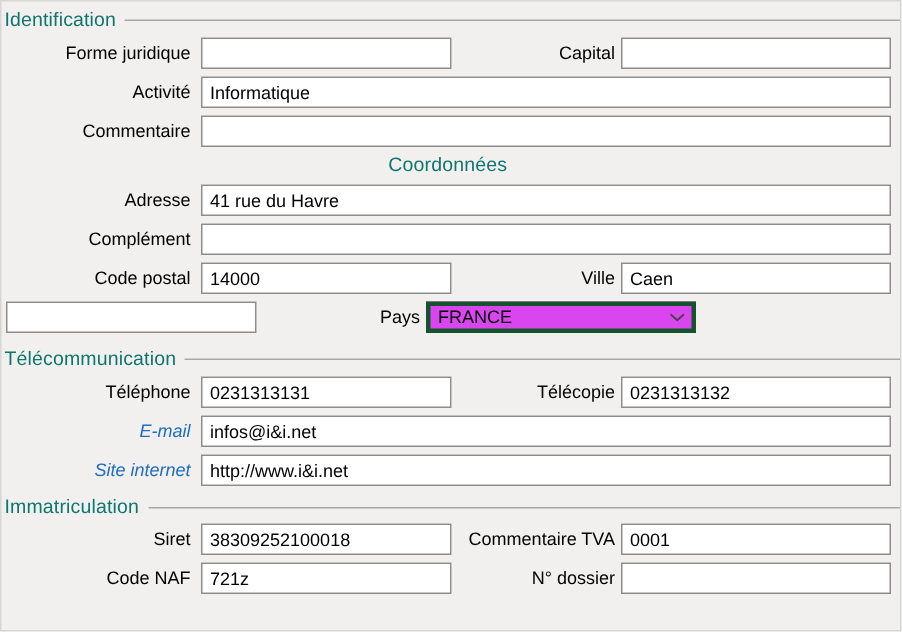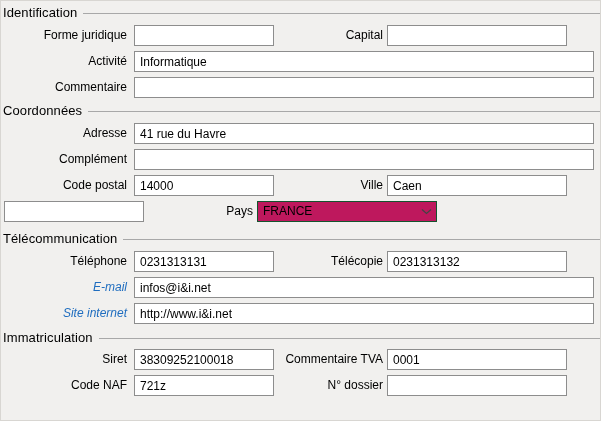--- a/index.html
+++ b/index.html
@@ -14,27 +14,27 @@
     box-sizing:border-box;
     border:1px solid #d8d6d2;
     overflow:hidden;
   }
   .sec-head {
     display:flex; align-items:center;
     height:17px;
     padding-left:2px;
   }
   .sec-title {
-    font-size:13px; color:#000000;
+    font-size:13px; color:#0f766e;
     white-space:nowrap; padding-right:6px;
     letter-spacing:0.1px;
   }
   .sec-rule { flex:1 1 auto; height:1px; background:#a8a8a8; margin-top:2px; }
   .sec-id .sec-head { margin:3px 0 4px 0; }
-  .sec-co .sec-head { margin:4px 0 4px 0; }
+  .sec-co .sec-head { margin:4px 0 4px 0;flex-direction:column; }
   .sec-te .sec-head { margin:8px 0 4px 0; }
   .sec-im .sec-head { margin:5px 0 3px 0; }
   .row {
     display:flex; align-items:center;
     height:21px; margin-bottom:5px;
   }
   .row:last-child { margin-bottom:0; }
   .lbl {
     flex:0 0 130px; box-sizing:border-box;
     text-align:right; padding-right:4px;
@@ -45,26 +45,26 @@
   .lbl-right { flex:0 0 113px; }
   .lbl-link { color:#1f6dbf; cursor:pointer;font-style:italic; }
   .inp {
     height:21px; box-sizing:border-box;
     border:1px solid #8d8d8d; background:#ffffff;
     font-family:inherit; font-size:12px; color:#000;
     padding:0 5px; margin-left:3px;
     outline:none;
   }
   .inp.full  { width:460px; }
-  .inp.half  { width:140px; }
+  .inp.half  { width:167px; }
   .inp.right { width:180px; margin-left:0; }
   .combo {
     display:flex; align-items:center;
     width:180px; height:21px; box-sizing:border-box;
-    border:1px solid #14532d; background:#be185d;
+    border:3px solid #14532d; background:#d946ef;
     padding:0 4px 0 5px; cursor:default;
   }
   .combo-text { flex:1 1 auto; font-size:12px; color:#000; line-height:19px; }
   .combo-arrow { flex:0 0 auto; display:flex; align-items:center; }
 </style>
 </head>
 <body>
 
 <div class="page">
 

